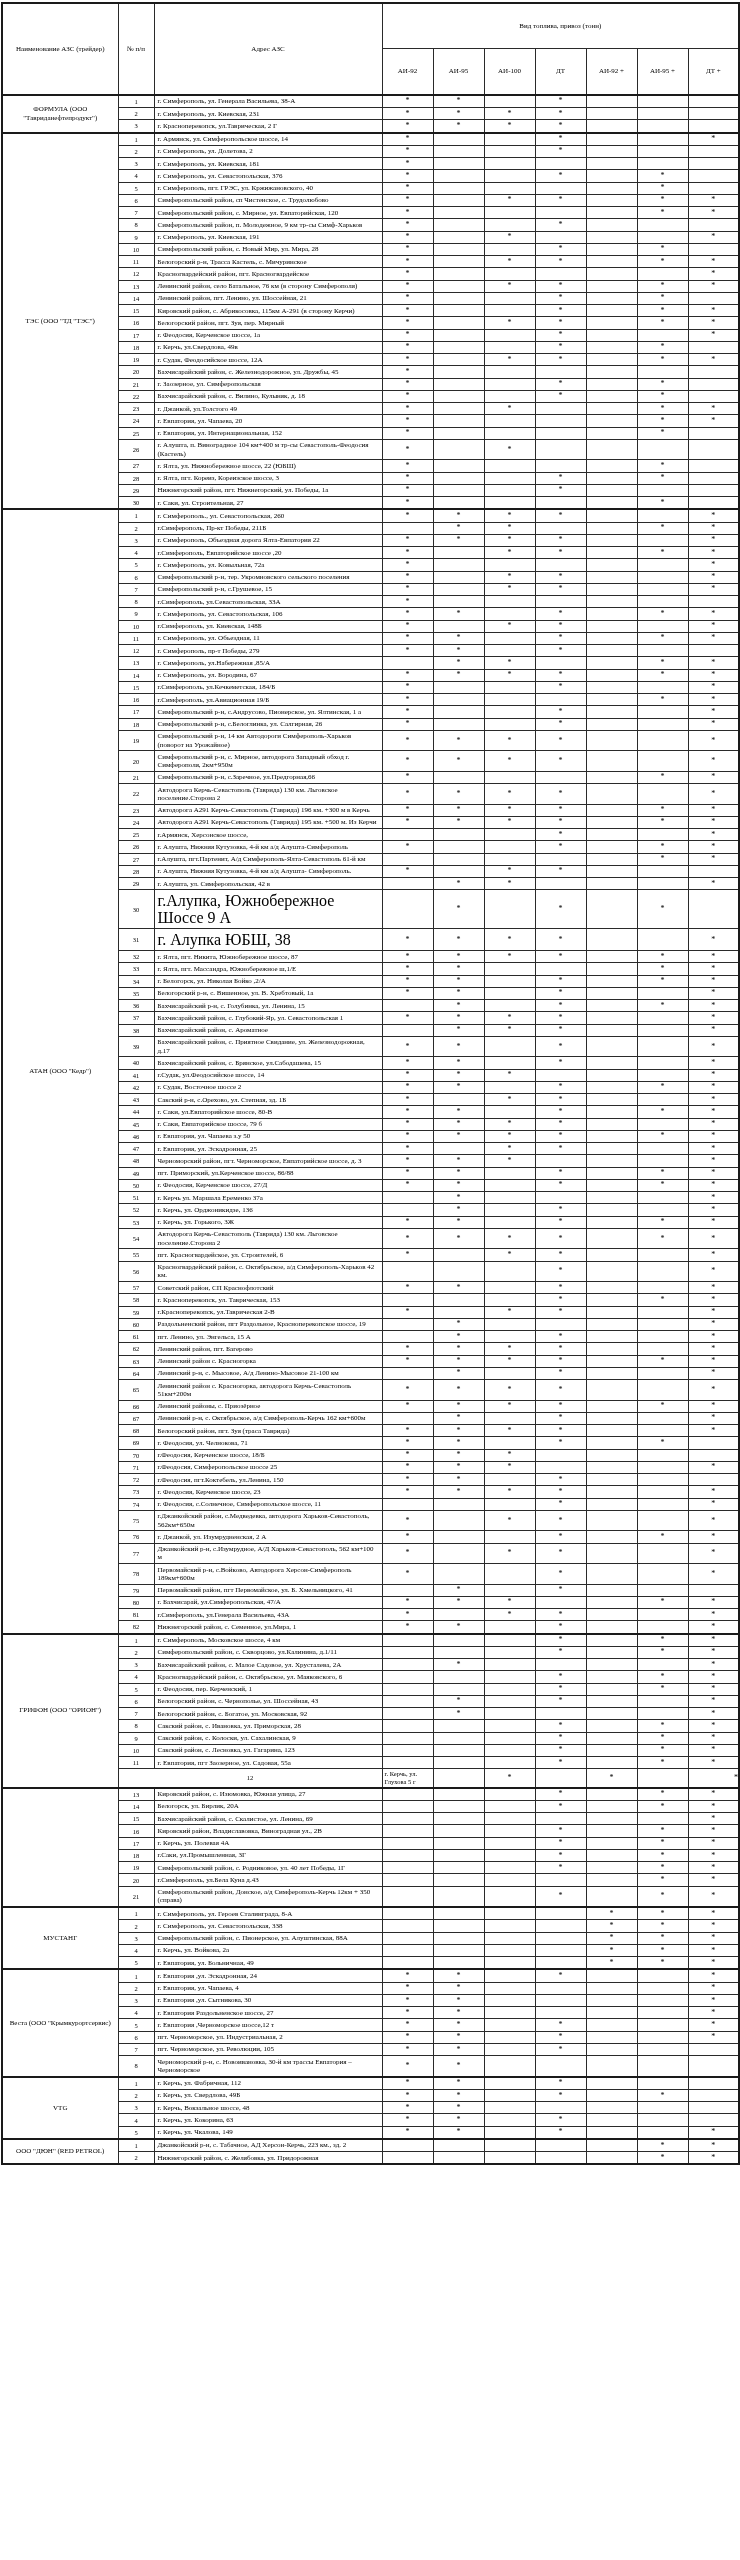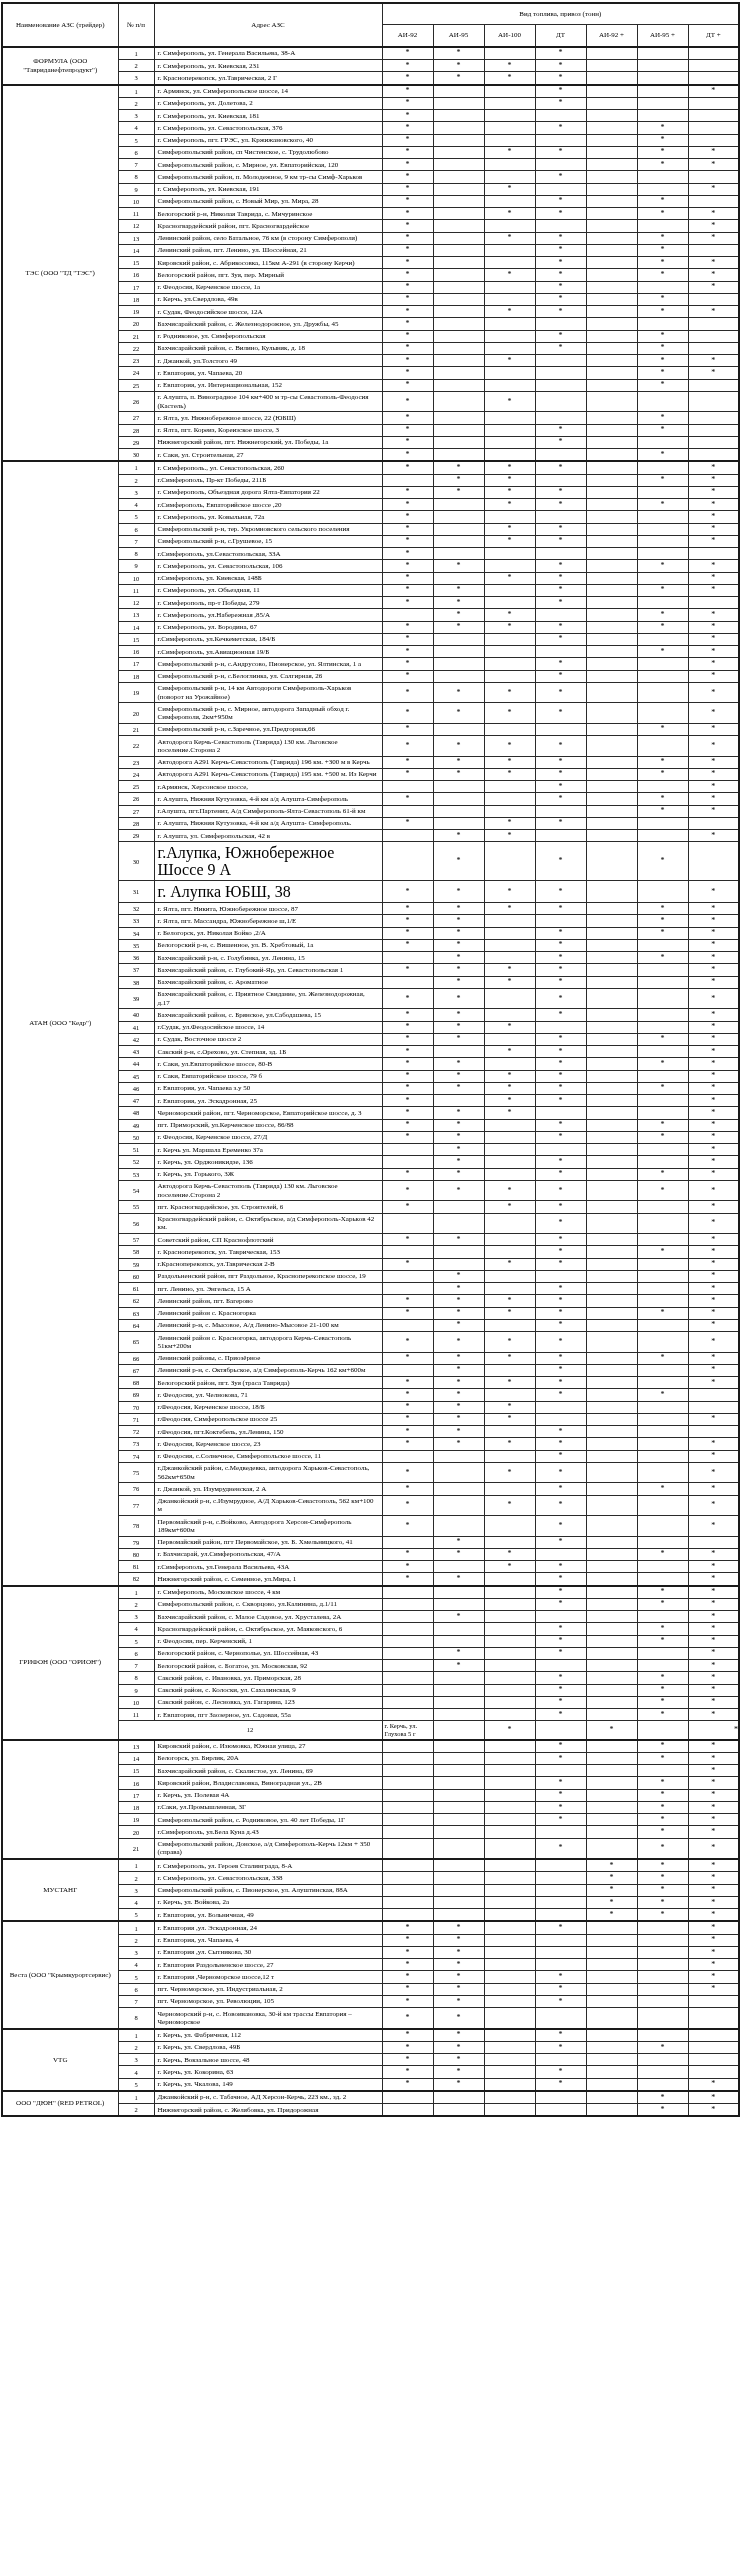--- a/index.html
+++ b/index.html
@@ -4,21 +4,21 @@
 <style>
   html,body{margin:0;padding:0;background:#fff;}
   body{width:740px;height:2560px;font-family:"Liberation Serif", serif;color:#000;}
   .page{padding:2px 1px;}
   table{width:738px;border-collapse:collapse;table-layout:fixed;border:2px solid #1a1a1a;}
   col.c-trader{width:116px}
   col.c-num{width:36px}
   col.c-addr{width:228px}
   col.c-fuel{width:51px}
   th,td{border:1px solid #2a2a2a;vertical-align:middle;overflow:hidden;word-wrap:break-word;}
-  thead th{font-weight:normal;font-size:7px;text-align:center;padding:6px 1px;line-height:1.2;}
+  thead th{font-weight:normal;font-size:7px;text-align:center;padding:18px 1px;line-height:1.2;}
   td.trader{font-size:7px;text-align:center;padding:1px 2px;line-height:1.2;}
   td.num{font-size:6.5px;text-align:center;padding:1px 1px;}
   td.addr{font-size:7px;text-align:left;padding:1.5px 3px;line-height:1.18;}
   td.addr.big{font-size:16px;line-height:1.1;}
   td.addr.shifted{font-size:6.5px;padding:1px 2px;}
   td.fuel{font-size:8px;text-align:center;padding:0 1px;line-height:1;}
   tr.group-start td{border-top:2px solid #1a1a1a;}
   td.fuel.edge{text-align:right;padding-right:0;}
 </style>
 </head>
@@ -196,21 +196,21 @@
           <td class="fuel">*</td>
           <td class="fuel"></td>
           <td class="fuel"></td>
           <td class="fuel">*</td>
           <td class="fuel"></td>
           <td class="fuel">*</td>
           <td class="fuel"></td>
         </tr>
         <tr>
           <td class="num">11</td>
-          <td class="addr">Белогорский р-н, Николая Таврида, с. Мичуринское</td>
+          <td class="addr">Белогорский р-н, Трасса Кастель, с. Мичуринское</td>
           <td class="fuel">*</td>
           <td class="fuel"></td>
           <td class="fuel">*</td>
           <td class="fuel">*</td>
           <td class="fuel"></td>
           <td class="fuel">*</td>
           <td class="fuel">*</td>
         </tr>
         <tr>
           <td class="num">12</td>
@@ -306,21 +306,21 @@
           <td class="fuel">*</td>
           <td class="fuel"></td>
           <td class="fuel"></td>
           <td class="fuel"></td>
           <td class="fuel"></td>
           <td class="fuel"></td>
           <td class="fuel"></td>
         </tr>
         <tr>
           <td class="num">21</td>
-          <td class="addr">г. Родниковое, ул. Симферопольская</td>
+          <td class="addr">г. Заозерное, ул. Симферопольская</td>
           <td class="fuel">*</td>
           <td class="fuel"></td>
           <td class="fuel"></td>
           <td class="fuel">*</td>
           <td class="fuel"></td>
           <td class="fuel">*</td>
           <td class="fuel"></td>
         </tr>
         <tr>
           <td class="num">22</td>

